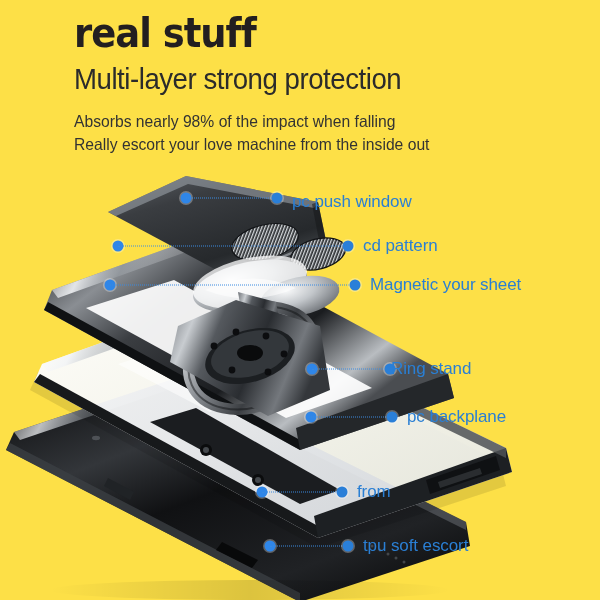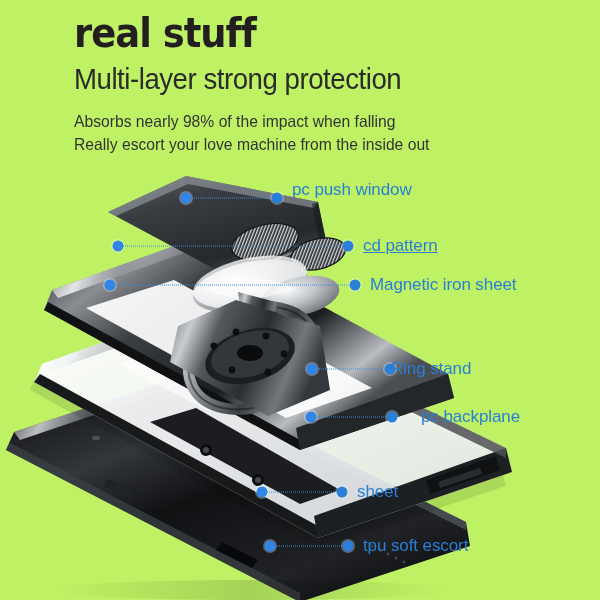--- a/index.html
+++ b/index.html
@@ -5,21 +5,21 @@
 <style>
   html, body {
     margin: 0;
     padding: 0;
     background: #ffffff;
   }
   #page {
     position: relative;
     width: 600px;
     height: 600px;
-    background: #bef264;
+    background: #fde047;
     overflow: hidden;
     font-family: "Liberation Sans", "DejaVu Sans", sans-serif;
     -webkit-font-smoothing: antialiased;
   }
 
   
   .header {
     position: absolute;
     left: 74px;
     top: 12px;
@@ -314,56 +314,56 @@
       <ellipse cx="250" cy="440" rx="200" ry="10" fill="url(#gShadow)"></ellipse>
     </svg>
   </div>
 
   <div class="callouts">
 
     <div class="callout">
       <span class="callout-dot anchor" style="left:186px; top:198px;"></span>
       <span class="callout-line" style="left:186px; top:198px; width:91px;"></span>
       <span class="callout-dot" style="left:277px; top:198px;"></span>
-      <span class="callout-label" style="left:292px; top:190px;">pc push window</span>
+      <span class="callout-label" style="left:292px; top:202px;">pc push window</span>
     </div>
 
     <div class="callout">
       <span class="callout-dot anchor" style="left:118px; top:246px;"></span>
       <span class="callout-line" style="left:118px; top:246px; width:230px;"></span>
       <span class="callout-dot" style="left:348px; top:246px;"></span>
-      <span class="callout-label" style="left:363px; top:246px;text-decoration:underline;">cd pattern</span>
+      <span class="callout-label" style="left:363px; top:246px;">cd pattern</span>
     </div>
 
     <div class="callout">
       <span class="callout-dot anchor" style="left:110px; top:285px;"></span>
       <span class="callout-line" style="left:110px; top:285px; width:245px;"></span>
       <span class="callout-dot" style="left:355px; top:285px;"></span>
-      <span class="callout-label" style="left:370px; top:285px;">Magnetic iron sheet</span>
+      <span class="callout-label" style="left:370px; top:285px;">Magnetic your sheet</span>
     </div>
 
     <div class="callout">
       <span class="callout-dot anchor" style="left:312px; top:369px;"></span>
       <span class="callout-line" style="left:312px; top:369px; width:78px;"></span>
       <span class="callout-dot" style="left:390px; top:369px;"></span>
       <span class="callout-label" style="left:391px; top:369px;">Ring stand</span>
     </div>
 
     <div class="callout">
       <span class="callout-dot anchor" style="left:311px; top:417px;"></span>
       <span class="callout-line" style="left:311px; top:417px; width:81px;"></span>
       <span class="callout-dot" style="left:392px; top:417px;"></span>
-      <span class="callout-label" style="left:421px; top:417px;">pc backplane</span>
+      <span class="callout-label" style="left:407px; top:417px;">pc backplane</span>
     </div>
 
     <div class="callout">
       <span class="callout-dot anchor" style="left:262px; top:492px;"></span>
       <span class="callout-line" style="left:262px; top:492px; width:80px;"></span>
       <span class="callout-dot" style="left:342px; top:492px;"></span>
-      <span class="callout-label dim" style="left:357px; top:492px;">sheet</span>
+      <span class="callout-label dim" style="left:357px; top:492px;">from</span>
     </div>
 
     <div class="callout">
       <span class="callout-dot anchor" style="left:270px; top:546px;"></span>
       <span class="callout-line" style="left:270px; top:546px; width:78px;"></span>
       <span class="callout-dot" style="left:348px; top:546px;"></span>
       <span class="callout-label dim" style="left:363px; top:546px;">tpu soft escort</span>
     </div>
 
   </div>

